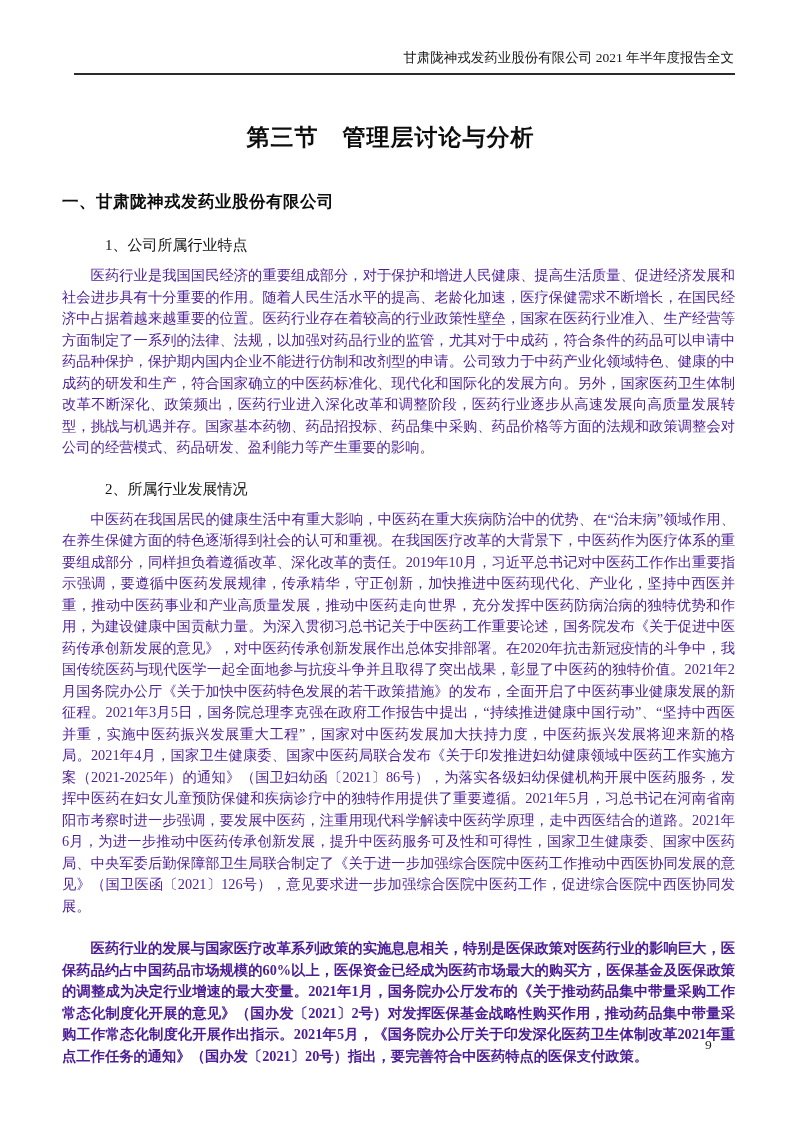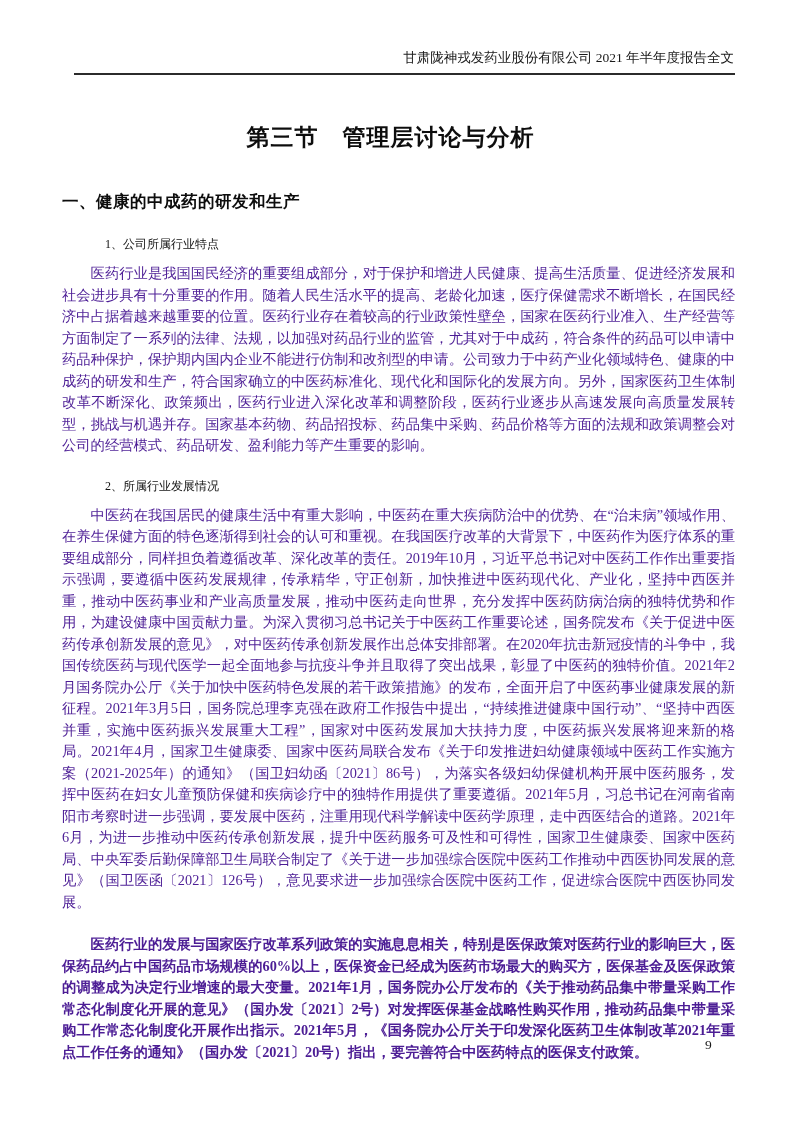--- a/index.html
+++ b/index.html
@@ -56,21 +56,21 @@
   .sec-heading {
     margin: 0 0 23px 0;
     font-size: 16.5px;
     font-weight: 700;
     letter-spacing: 0.5px;
     color: #0d0d0d;
   }
   .sub-heading {
     margin: 0 0 10px 0;
     padding-left: 43px;
-    font-size: 12px;
+    font-size: 15px;
     font-weight: 400;
     color: #121212;
   }
   .body-para {
     margin: 0 0 13px 0;
     font-size: 14.3px;
     line-height: 21.5px;
     text-align: justify;
     text-justify: inter-character;
     text-indent: 2em;
@@ -94,21 +94,21 @@
   <div class="header">
     <span>甘肃陇神戎发药业股份有限公司 2021 年半年度报告全文</span>
   </div>
 
   <div class="header-rule"></div>
 
   <h1 class="chapter-title">第三节　管理层讨论与分析</h1>
 
   <div class="content">
 
-    <h2 class="sec-heading">一、健康的中成药的研发和生产</h2>
+    <h2 class="sec-heading">一、甘肃陇神戎发药业股份有限公司</h2>
 
     <h3 class="sub-heading">1、公司所属行业特点</h3>
 
     <p class="body-para">医药行业是我国国民经济的重要组成部分，对于保护和增进人民健康、提高生活质量、促进经济发展和社会进步具有十分重要的作用。随着人民生活水平的提高、老龄化加速，医疗保健需求不断增长，在国民经济中占据着越来越重要的位置。医药行业存在着较高的行业政策性壁垒，国家在医药行业准入、生产经营等方面制定了一系列的法律、法规，以加强对药品行业的监管，尤其对于中成药，符合条件的药品可以申请中药品种保护，保护期内国内企业不能进行仿制和改剂型的申请。公司致力于中药产业化领域特色、健康的中成药的研发和生产，符合国家确立的中医药标准化、现代化和国际化的发展方向。另外，国家医药卫生体制改革不断深化、政策频出，医药行业进入深化改革和调整阶段，医药行业逐步从高速发展向高质量发展转型，挑战与机遇并存。国家基本药物、药品招投标、药品集中采购、药品价格等方面的法规和政策调整会对公司的经营模式、药品研发、盈利能力等产生重要的影响。</p>
 
     <h3 class="sub-heading para-gap-top">2、所属行业发展情况</h3>
 
     <p class="body-para">中医药在我国居民的健康生活中有重大影响，中医药在重大疾病防治中的优势、在“治未病”领域作用、在养生保健方面的特色逐渐得到社会的认可和重视。在我国医疗改革的大背景下，中医药作为医疗体系的重要组成部分，同样担负着遵循改革、深化改革的责任。2019年10月，习近平总书记对中医药工作作出重要指示强调，要遵循中医药发展规律，传承精华，守正创新，加快推进中医药现代化、产业化，坚持中西医并重，推动中医药事业和产业高质量发展，推动中医药走向世界，充分发挥中医药防病治病的独特优势和作用，为建设健康中国贡献力量。为深入贯彻习总书记关于中医药工作重要论述，国务院发布《关于促进中医药传承创新发展的意见》，对中医药传承创新发展作出总体安排部署。在2020年抗击新冠疫情的斗争中，我国传统医药与现代医学一起全面地参与抗疫斗争并且取得了突出战果，彰显了中医药的独特价值。2021年2月国务院办公厅《关于加快中医药特色发展的若干政策措施》的发布，全面开启了中医药事业健康发展的新征程。2021年3月5日，国务院总理李克强在政府工作报告中提出，“持续推进健康中国行动”、“坚持中西医并重，实施中医药振兴发展重大工程”，国家对中医药发展加大扶持力度，中医药振兴发展将迎来新的格局。2021年4月，国家卫生健康委、国家中医药局联合发布《关于印发推进妇幼健康领域中医药工作实施方案（2021-2025年）的通知》（国卫妇幼函〔2021〕86号），为落实各级妇幼保健机构开展中医药服务，发挥中医药在妇女儿童预防保健和疾病诊疗中的独特作用提供了重要遵循。2021年5月，习总书记在河南省南阳市考察时进一步强调，要发展中医药，注重用现代科学解读中医药学原理，走中西医结合的道路。2021年6月，为进一步推动中医药传承创新发展，提升中医药服务可及性和可得性，国家卫生健康委、国家中医药局、中央军委后勤保障部卫生局联合制定了《关于进一步加强综合医院中医药工作推动中西医协同发展的意见》（国卫医函〔2021〕126号），意见要求进一步加强综合医院中医药工作，促进综合医院中西医协同发展。</p>
 
     <p class="body-para para-gap-top">医药行业的发展与国家医疗改革系列政策的实施息息相关，特别是医保政策对医药行业的影响巨大，医保药品约占中国药品市场规模的60%以上，医保资金已经成为医药市场最大的购买方，医保基金及医保政策的调整成为决定行业增速的最大变量。2021年1月，国务院办公厅发布的《关于推动药品集中带量采购工作常态化制度化开展的意见》（国办发〔2021〕2号）对发挥医保基金战略性购买作用，推动药品集中带量采购工作常态化制度化开展作出指示。2021年5月，《国务院办公厅关于印发深化医药卫生体制改革2021年重点工作任务的通知》（国办发〔2021〕20号）指出，要完善符合中医药特点的医保支付政策。</p>

